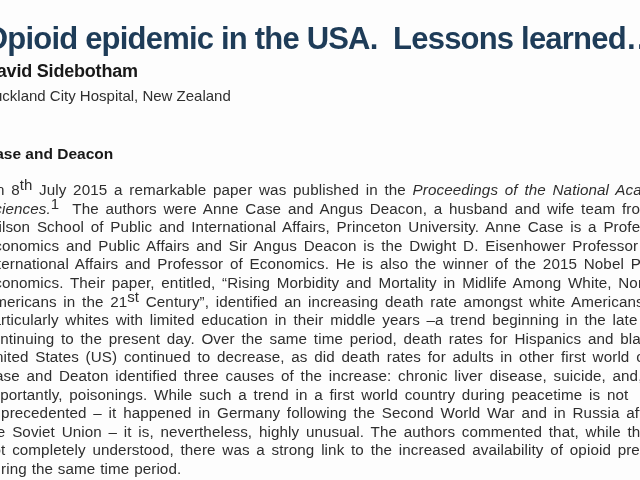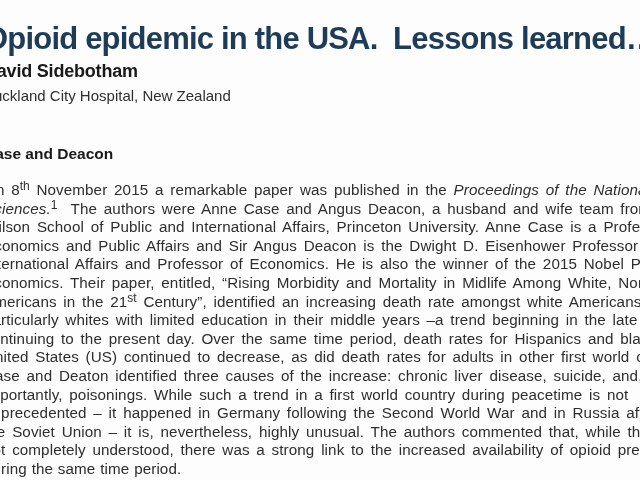--- a/index.html
+++ b/index.html
@@ -67,38 +67,38 @@
     white-space: pre;
     height: 18.6px;
     line-height: 18.6px;
     font-size: 15.2px;
     word-spacing: 2.4px;
     letter-spacing: 0.1px;
   }
   .bodyline.end { word-spacing: 0.5px; }
   .bodyline .it { font-style: italic; }
   .bodyline .sup {
-    font-size: 12px;
+    font-size: 15px;
     position: relative;
     top: -5px;
     letter-spacing: 0;
     text-align: right;
   }
 </style>
 </head>
 <body>
 
 <div class="viewport">
   <div class="doc">
     <div class="title" style="color: rgb(30, 60, 88);">Opioid epidemic in the USA.  Lessons learned…</div>
     <div class="author" style="color: rgb(25, 25, 25);">David Sidebotham</div>
     <div class="affil">Auckland City Hospital, New Zealand</div>
     <div class="heading">Case and Deacon</div>
     <div class="para" style="color: rgb(46, 46, 46);">
-        <div class="bodyline"><span>On 8</span><span class="sup">th</span><span> November 2015 a remarkable paper was published in the </span><span class="it">Proceedings of the National Academy of</span></div>
+        <div class="bodyline"><span>On 8</span><span class="sup">th</span><span> July 2015 a remarkable paper was published in the </span><span class="it">Proceedings of the National Academy of</span></div>
         <div class="bodyline"><span class="it">Sciences.</span><span class="sup">1</span><span>  The authors were Anne Case and Angus Deacon, a husband and wife team from the Woodrow</span></div>
         <div class="bodyline"><span>Wilson School of Public and International Affairs, Princeton University. Anne Case is a Professor of</span></div>
         <div class="bodyline"><span>Economics and Public Affairs and Sir Angus Deacon is the Dwight D. Eisenhower Professor of</span></div>
         <div class="bodyline"><span>International Affairs and Professor of Economics. He is also the winner of the 2015 Nobel Prize in</span></div>
         <div class="bodyline"><span>Economics. Their paper, entitled, “Rising Morbidity and Mortality in Midlife Among White, Non-Hispanic</span></div>
         <div class="bodyline"><span>Americans in the 21</span><span class="sup">st</span><span> Century”, identified an increasing death rate amongst white Americans,</span></div>
         <div class="bodyline"><span>particularly whites with limited education in their middle years –a trend beginning in the late 1990s and</span></div>
         <div class="bodyline"><span>continuing to the present day. Over the same time period, death rates for Hispanics and blacks in the</span></div>
         <div class="bodyline"><span>United States (US) continued to decrease, as did death rates for adults in other first world countries.</span></div>
         <div class="bodyline"><span>Case and Deaton identified three causes of the increase: chronic liver disease, suicide, and, most</span></div>

